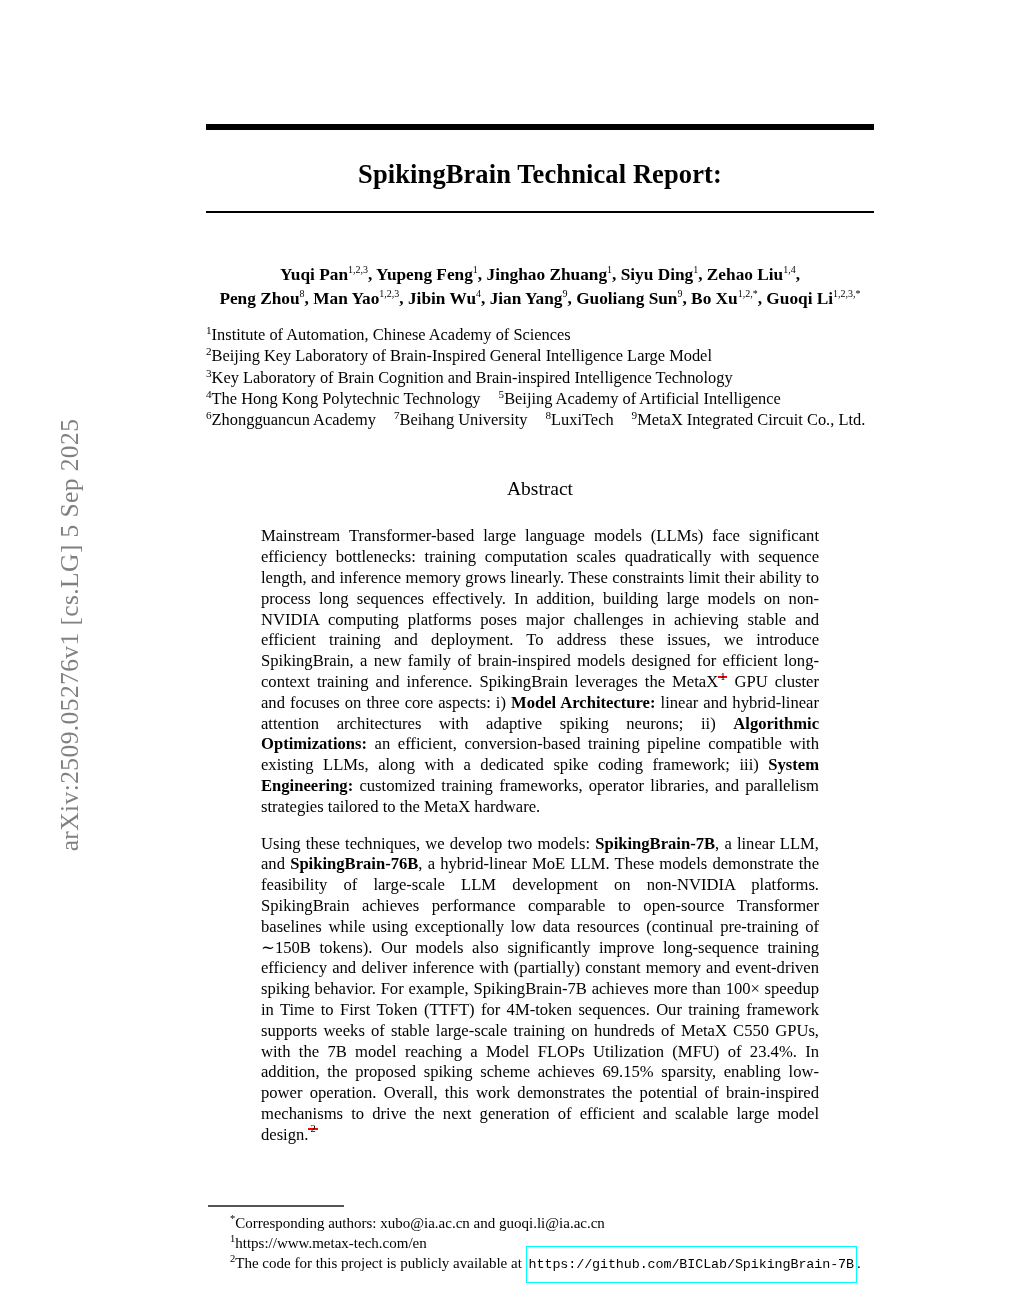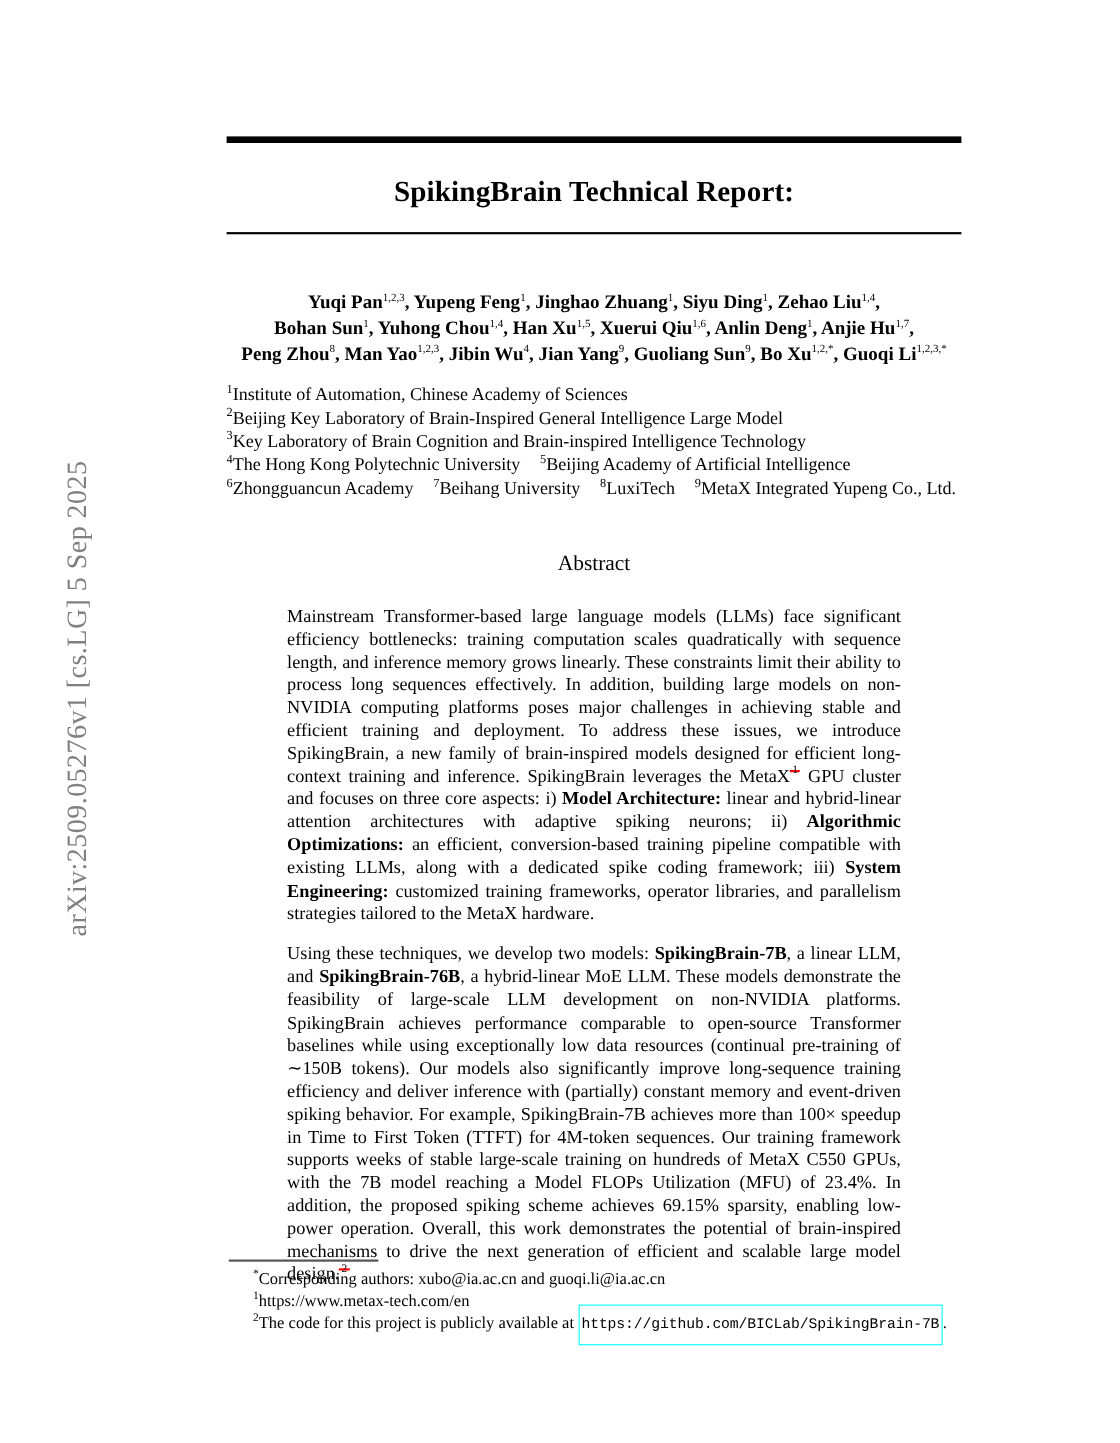--- a/index.html
+++ b/index.html
@@ -123,21 +123,21 @@
     line-height: 0;
     display: inline-block;
     position: relative;
     top: -1px;
   }
 
   
   .footnotes {
     position: absolute;
     left: 0;
-    top: 1145px;
+    top: 1205px;
     width: 668px;
   }
   .fn-rule {
     width: 136px;
     height: 1.6px;
     background: #555555;
     margin: 0 0 6px 2px;
   }
   .fn-line {
     font-size: 15px;
@@ -170,30 +170,29 @@
     <div class="rule-thick"></div>
 
     <div class="title-block">
       <div class="title-line">SpikingBrain Technical Report:</div>
     </div>
 
     <div class="rule-thin"></div>
 
     <div class="authors">
       <div id="author-line-1"><span>Yuqi Pan</span><sup>1,2,3</sup>, <span>Yupeng Feng</span><sup>1</sup>, <span>Jinghao Zhuang</span><sup>1</sup>, <span>Siyu Ding</span><sup>1</sup>, <span>Zehao Liu</span><sup>1,4</sup>,</div>
-      <div id="author-line-2"><span>Bohan Sun</span><sup>1</sup>, <span>Yuhong Chou</span><sup>1,4</sup>, <span>Han Xu</span><sup>1,5</sup>, <span>Xuerui Qiu</span><sup>1,6</sup>, <span>Anlin Deng</span><sup>1</sup>, <span>Anjie Hu</span><sup>1,7</sup>,</div>
       <div id="author-line-3"><span>Peng Zhou</span><sup>8</sup>, <span>Man Yao</span><sup>1,2,3</sup>, <span>Jibin Wu</span><sup>4</sup>, <span>Jian Yang</span><sup>9</sup>, <span>Guoliang Sun</span><sup>9</sup>, <span>Bo Xu</span><sup>1,2,*</sup>, <span>Guoqi Li</span><sup>1,2,3,*</sup></div>
     </div>
 
     <div class="affiliations">
       <div id="aff-row1"><sup>1</sup><span>Institute of Automation, Chinese Academy of Sciences</span></div>
       <div id="aff-row2"><sup>2</sup><span>Beijing Key Laboratory of Brain-Inspired General Intelligence Large Model</span></div>
       <div id="aff-row3"><sup>3</sup><span>Key Laboratory of Brain Cognition and Brain-inspired Intelligence Technology</span></div>
-      <div id="aff-row4"><sup>4</sup><span>The Hong Kong Polytechnic University</span><span class="aff-gap"></span><sup>5</sup><span>Beijing Academy of Artificial Intelligence</span></div>
-      <div id="aff-row5"><sup>6</sup><span>Zhongguancun Academy</span><span class="aff-gap"></span><sup>7</sup><span>Beihang University</span><span class="aff-gap"></span><sup>8</sup><span>LuxiTech</span><span class="aff-gap"></span><sup>9</sup><span>MetaX Integrated Yupeng Co., Ltd.</span></div>
+      <div id="aff-row4"><sup>4</sup><span>The Hong Kong Polytechnic Technology</span><span class="aff-gap"></span><sup>5</sup><span>Beijing Academy of Artificial Intelligence</span></div>
+      <div id="aff-row5"><sup>6</sup><span>Zhongguancun Academy</span><span class="aff-gap"></span><sup>7</sup><span>Beihang University</span><span class="aff-gap"></span><sup>8</sup><span>LuxiTech</span><span class="aff-gap"></span><sup>9</sup><span>MetaX Integrated Circuit Co., Ltd.</span></div>
     </div>
 
     <div class="abstract-head">Abstract</div>
 
     <div class="abstract-body">
       <p id="abs-p1">Mainstream Transformer-based large language models (LLMs) face significant efficiency bottlenecks: training computation scales quadratically with sequence length, and inference memory grows linearly. These constraints limit their ability to process long sequences effectively. In addition, building large models on non-NVIDIA computing platforms poses major challenges in achieving stable and efficient training and deployment. To address these issues, we introduce SpikingBrain, a new family of brain-inspired models designed for efficient long-context training and inference. SpikingBrain leverages the MetaX<span class="fn-mark">1</span> GPU cluster and focuses on three core aspects: i) <b>Model Architecture:</b> linear and hybrid-linear attention architectures with adaptive spiking neurons; ii) <b>Algorithmic Optimizations:</b> an efficient, conversion-based training pipeline compatible with existing LLMs, along with a dedicated spike coding framework; iii) <b>System Engineering:</b> customized training frameworks, operator libraries, and parallelism strategies tailored to the MetaX hardware.</p>
       <p id="abs-p2">Using these techniques, we develop two models: <b>SpikingBrain-7B</b>, a linear LLM, and <b>SpikingBrain-76B</b>, a hybrid-linear MoE LLM. These models demonstrate the feasibility of large-scale LLM development on non-NVIDIA platforms. SpikingBrain achieves performance comparable to open-source Transformer baselines while using exceptionally low data resources (continual pre-training of ∼150B tokens). Our models also significantly improve long-sequence training efficiency and deliver inference with (partially) constant memory and event-driven spiking behavior. For example, SpikingBrain-7B achieves more than 100× speedup in Time to First Token (TTFT) for 4M-token sequences. Our training framework supports weeks of stable large-scale training on hundreds of MetaX C550 GPUs, with the 7B model reaching a Model FLOPs Utilization (MFU) of 23.4%. In addition, the proposed spiking scheme achieves 69.15% sparsity, enabling low-power operation. Overall, this work demonstrates the potential of brain-inspired mechanisms to drive the next generation of efficient and scalable large model design.<span class="fn-mark">2</span></p>
     </div>
 
     <div class="footnotes">

